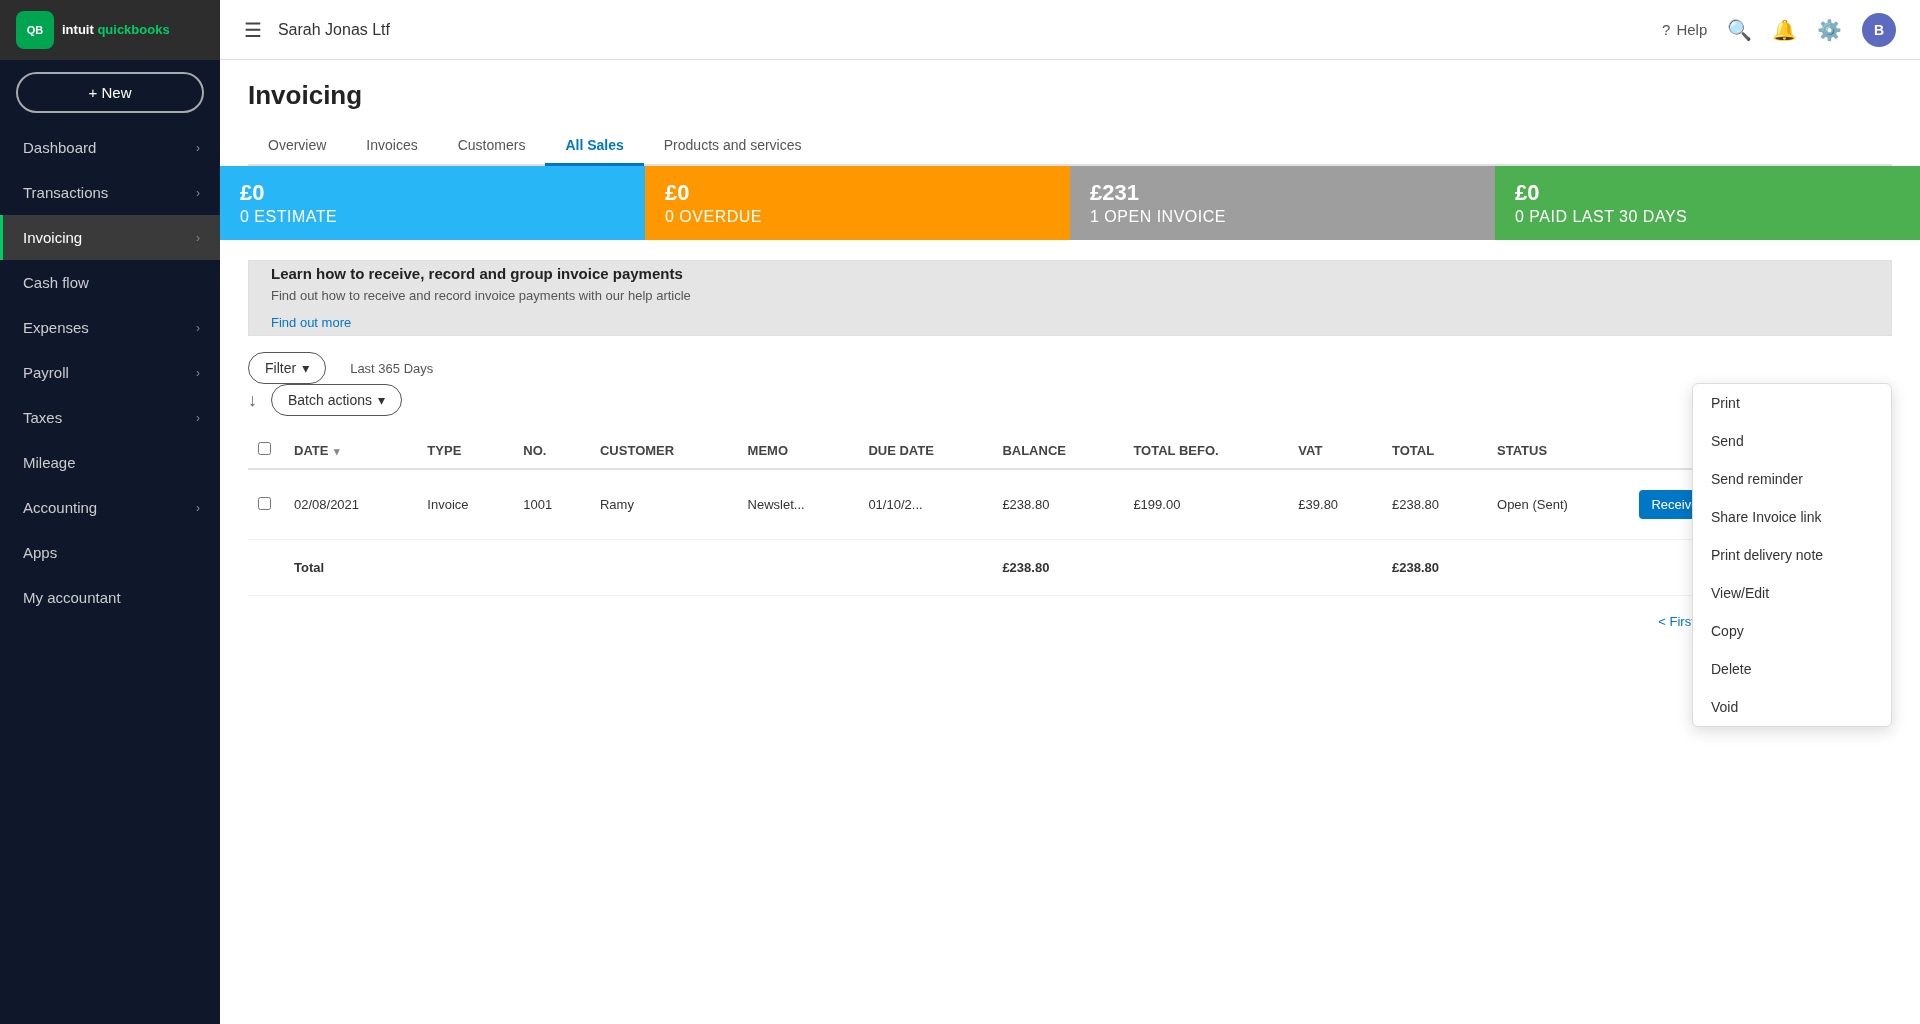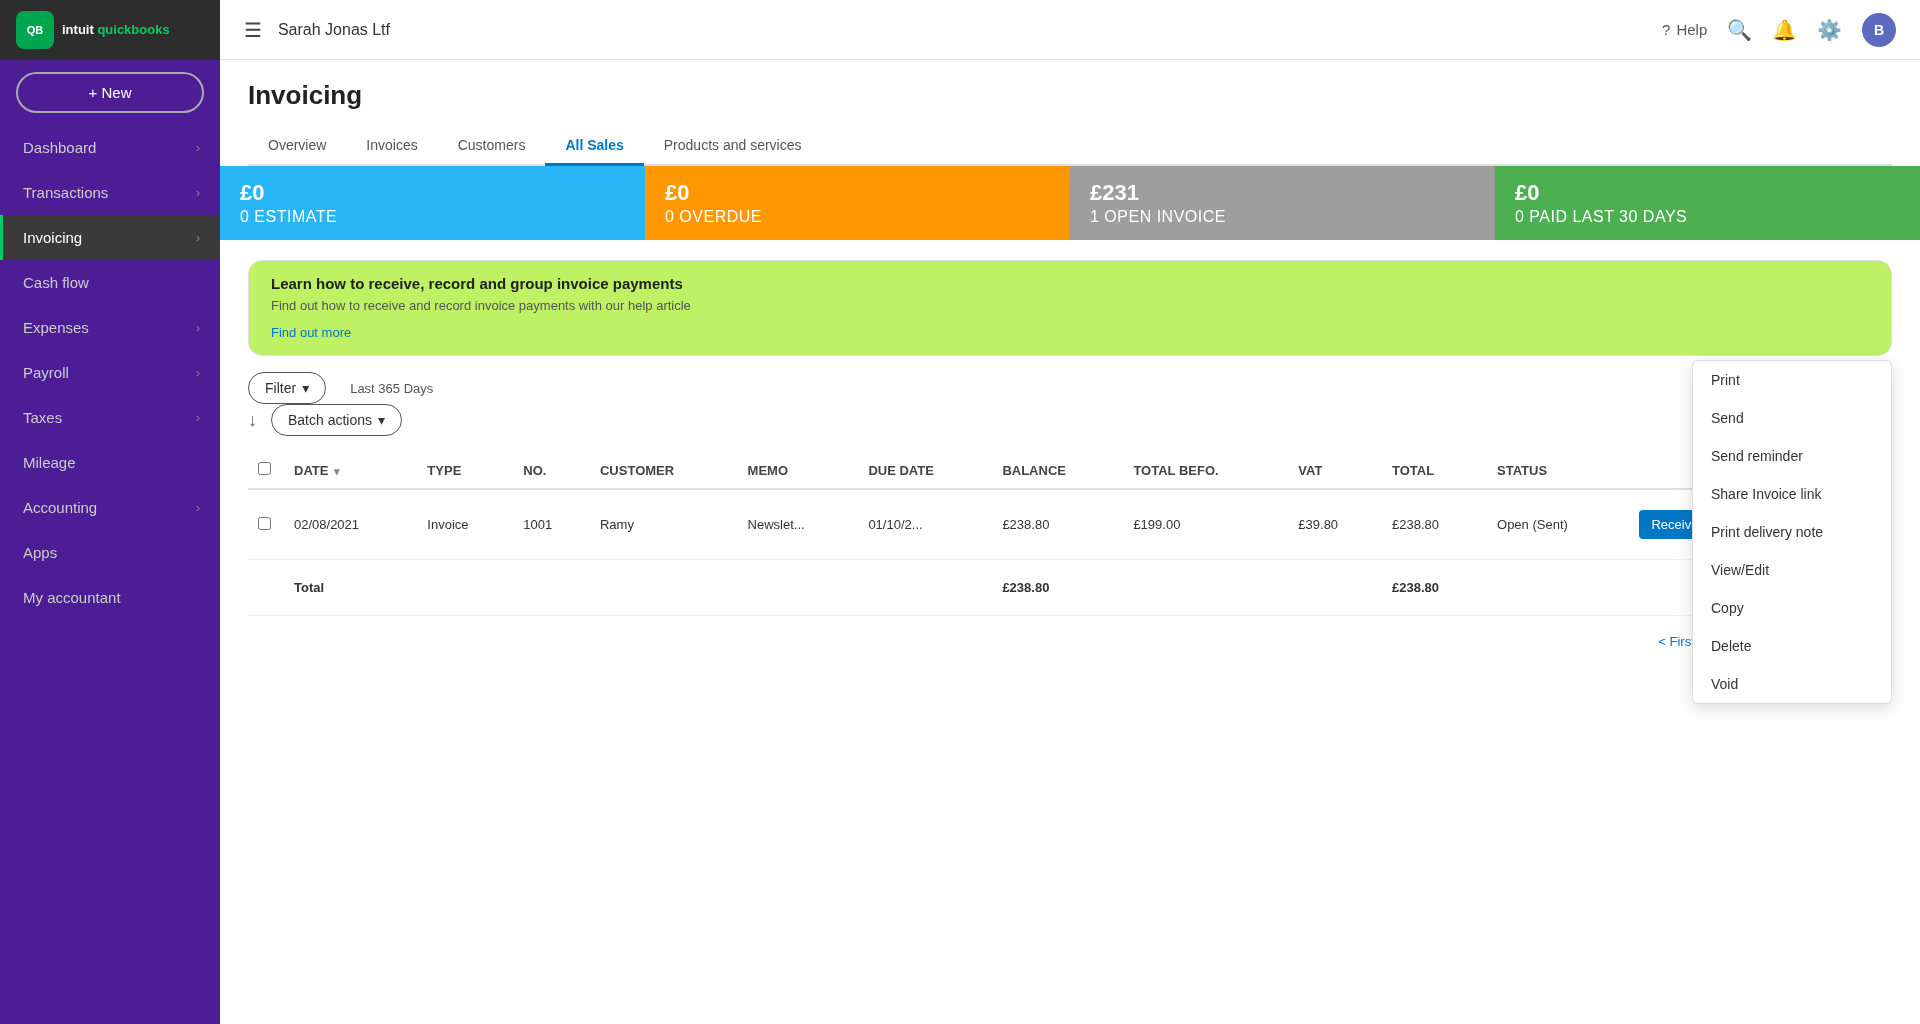--- a/index.html
+++ b/index.html
@@ -2,21 +2,21 @@
 <html><head>
   <meta charset="utf-8">
   <style>
     * { box-sizing: border-box; margin: 0; padding: 0; }
     body { font-family: 'Helvetica Neue', Arial, sans-serif; background: #f4f5f7; display: flex; height: 1024px; width: 1920px; overflow: hidden; }
 
     
     .sidebar {
       width: 220px;
       min-width: 220px;
-      background: #4c1d95;
+      background: #0f172a;
       color: #fff;
       display: flex;
       flex-direction: column;
       height: 100%;
     }
     .sidebar-logo {
       display: flex;
       align-items: center;
       padding: 16px 16px;
       background: #2d2d2d;
@@ -167,24 +167,24 @@
     .card-blue { background: #29b6f6; }
     .card-orange { background: #ff9800; }
     .card-gray { background: #9e9e9e; }
     .card-green { background: #4caf50; }
     .card-number { font-size: 22px; font-weight: 700; }
     .card-label { font-size: 16px; font-weight: 500; text-transform: uppercase; letter-spacing: 0.5px; }
 
     
     .info-box {
       border: 1px solid #e0e0e0;
-      border-radius: 14px;
-      padding: 14px 22px;
+      border-radius: 0;
+      padding: 4px 22px;
       margin: 20px 0 16px 0;
-      background: #bef264;
+      background: #e5e5e5;
     }
     .info-box h3 { font-size: 15px; font-weight: 600; color: #222; margin-bottom: 6px; }
     .info-box p { font-size: 13px; color: #555; margin-bottom: 10px; }
     .info-box a { color: #0077c5; font-size: 13px; text-decoration: none; cursor: pointer; }
 
     
     .filter-row {
       display: flex;
       align-items: center;
       gap: 24px;
@@ -280,21 +280,21 @@
       font-size: 13px;
       color: #555;
     }
     .pagination a { color: #0077c5; cursor: pointer; text-decoration: none; }
     .pagination .page-info { color: #333; }
 
     
     .dropdown-menu {
       position: absolute;
       right: 28px;
-      top: 360px;
+      top: 383px;
       width: 200px;
       background: #fff;
       border: 1px solid #ddd;
       border-radius: 6px;
       box-shadow: 0 4px 16px rgba(0,0,0,0.15);
       z-index: 100;
       overflow: hidden;
     }
     .dropdown-item {
       padding: 11px 18px;

